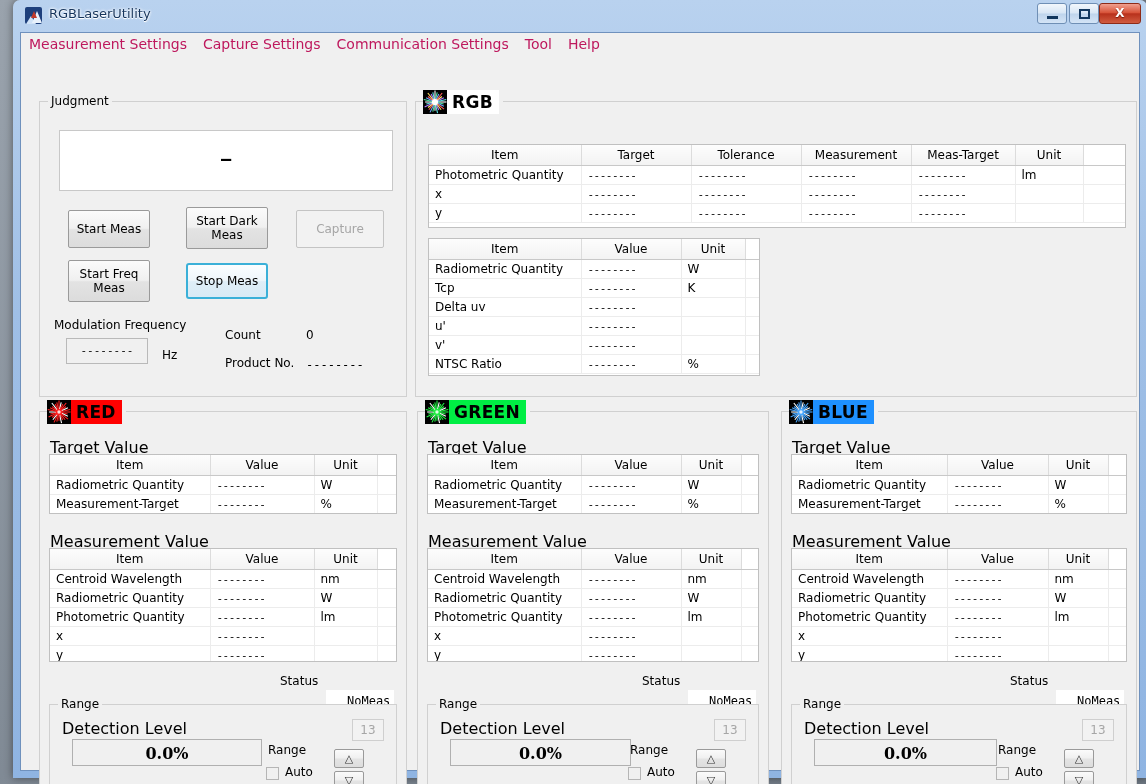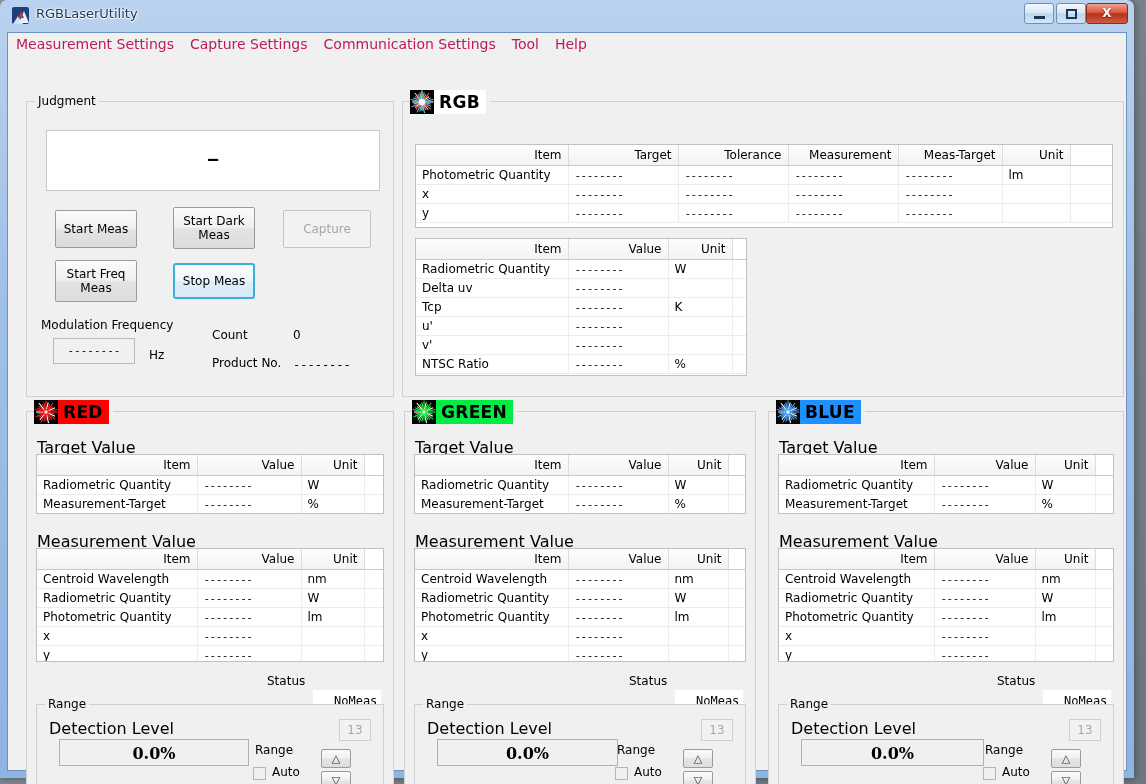--- a/index.html
+++ b/index.html
@@ -10,21 +10,21 @@
     font-size:12px;
     background:#6b7280;
   }
   
   #desktop{
     position:absolute;left:0;top:0;width:1146px;height:784px;
     background:linear-gradient(135deg,#9aa3ad 0%,#7d8792 45%,#6d7782 100%);
   }
   
   #window{
-    position:absolute;left:0;top:0px;width:1134px;height:778px;
+    position:absolute;left:13px;top:0px;width:1134px;height:778px;
     border-radius:7px 7px 0 0;
     background:linear-gradient(180deg,#b9d2ef 0%,#9fbfe6 40%,#8fb4e2 100%);
     box-shadow:0 0 8px rgba(0,0,0,.45);
     box-sizing:border-box;
   }
   #frame-inner{
     position:absolute;left:7px;top:32px;right:7px;bottom:7px;
     background:#f0f0f0;border:1px solid #6f91bd;
     box-sizing:border-box;
   }
@@ -146,21 +146,21 @@
   }
   
   .tbl{
     position:absolute;border:1px solid #c0c0c0;box-sizing:border-box;background:#fff;
     overflow:hidden;
   }
   .tbl table{border-collapse:collapse;width:100%;font-size:12px;table-layout:fixed;}
   .tbl th{
     background:linear-gradient(180deg,#fdfdfd 0%,#f3f3f3 100%);
     border-right:1px solid #dcdcdc;border-bottom:1px solid #c8c8c8;
-    font-weight:normal;text-align:right;padding:3px 6px;color:#000;height:20px;
+    font-weight:normal;text-align:center;padding:3px 6px;color:#000;height:20px;
     box-sizing:border-box;white-space:nowrap;overflow:hidden;
   }
   .tbl td{
     border-right:1px solid #ececec;border-bottom:1px solid #ececec;
     padding:2px 6px;color:#000;height:19px;box-sizing:border-box;
     white-space:nowrap;overflow:hidden;background:#fff;
   }
   .tbl td.dash{font-family:"DejaVu Sans Mono","Liberation Mono",monospace;font-size:11px;letter-spacing:-0.5px;}
   .tbl .filler{background:#fff;border-right:none;}
   
@@ -382,29 +382,29 @@
                 </tr>
               </thead>
             <tbody>
                 <tr>
                   <td>Radiometric Quantity</td>
                   <td class="dash">--------</td>
                   <td>W</td>
                   <td class="filler"></td>
                 </tr>
                 <tr>
+                  <td>Tcp</td>
+                  <td class="dash">--------</td>
+                  <td>K</td>
+                  <td class="filler"></td>
+                </tr>
+                <tr>
                   <td>Delta uv</td>
                   <td class="dash">--------</td>
                   <td></td>
-                  <td class="filler"></td>
-                </tr>
-                <tr>
-                  <td>Tcp</td>
-                  <td class="dash">--------</td>
-                  <td>K</td>
                   <td class="filler"></td>
                 </tr>
                 <tr>
                   <td>u'</td>
                   <td class="dash">--------</td>
                   <td></td>
                   <td class="filler"></td>
                 </tr>
                 <tr>
                   <td>v'</td>

